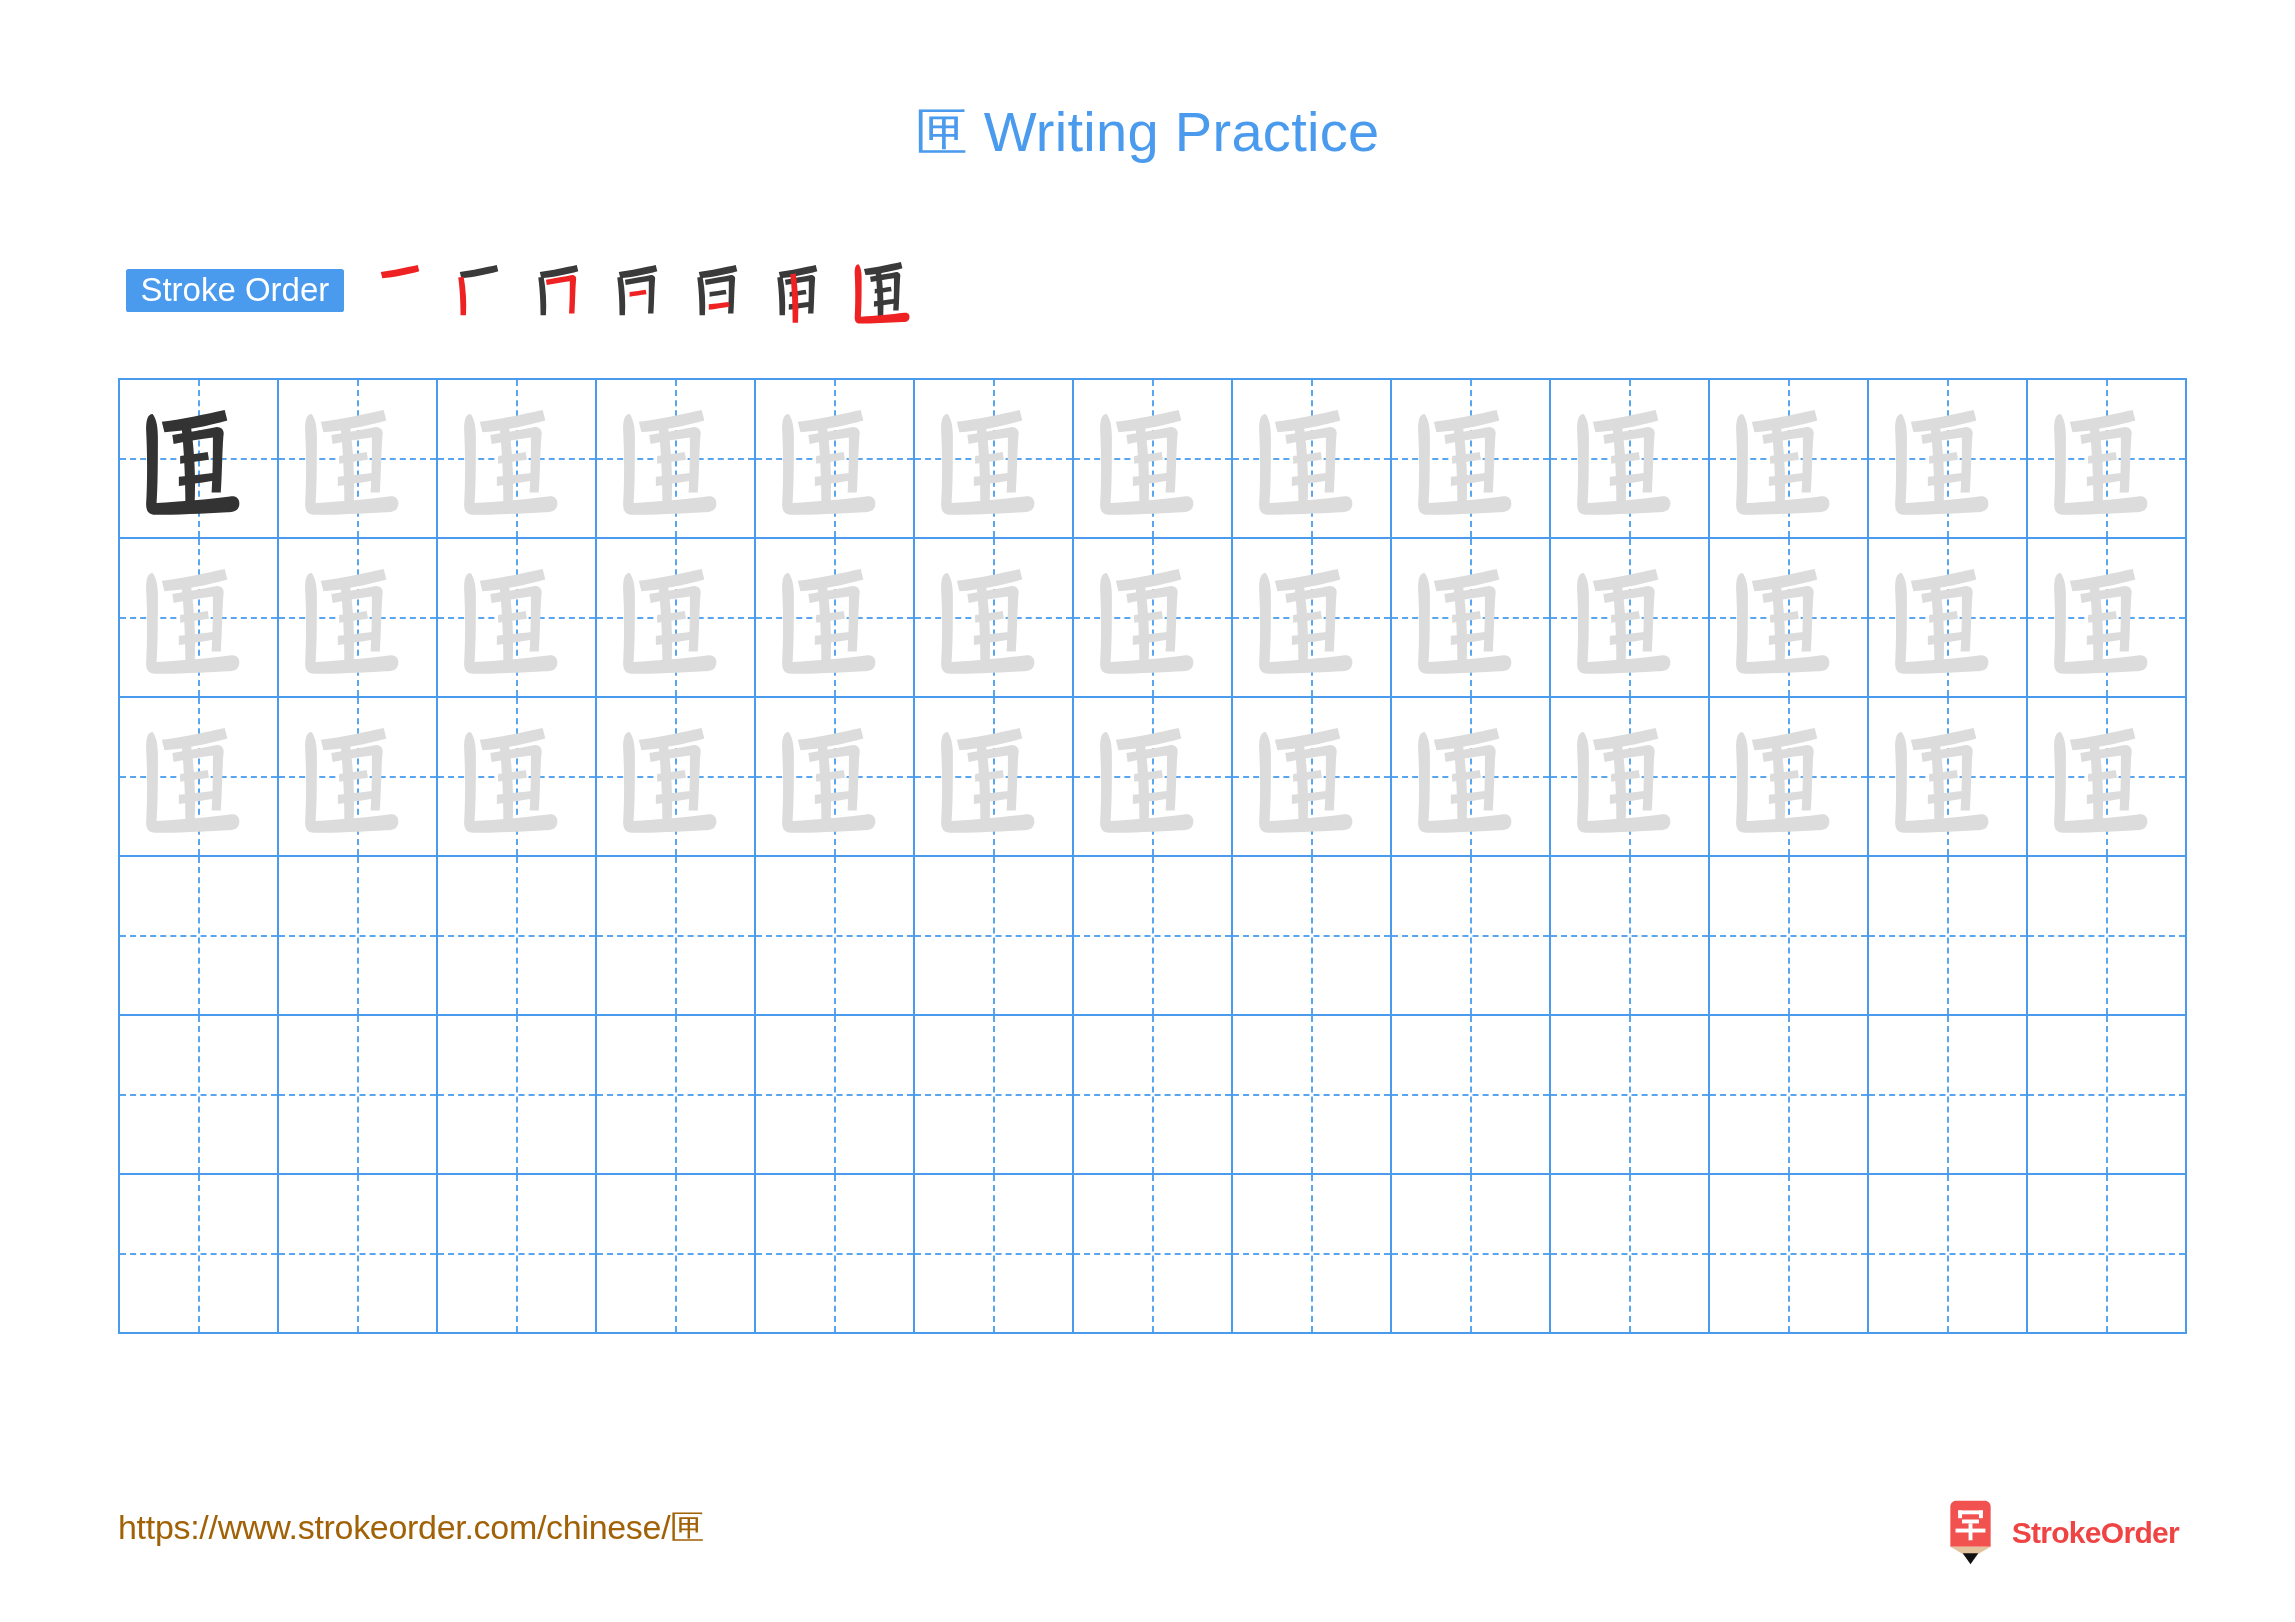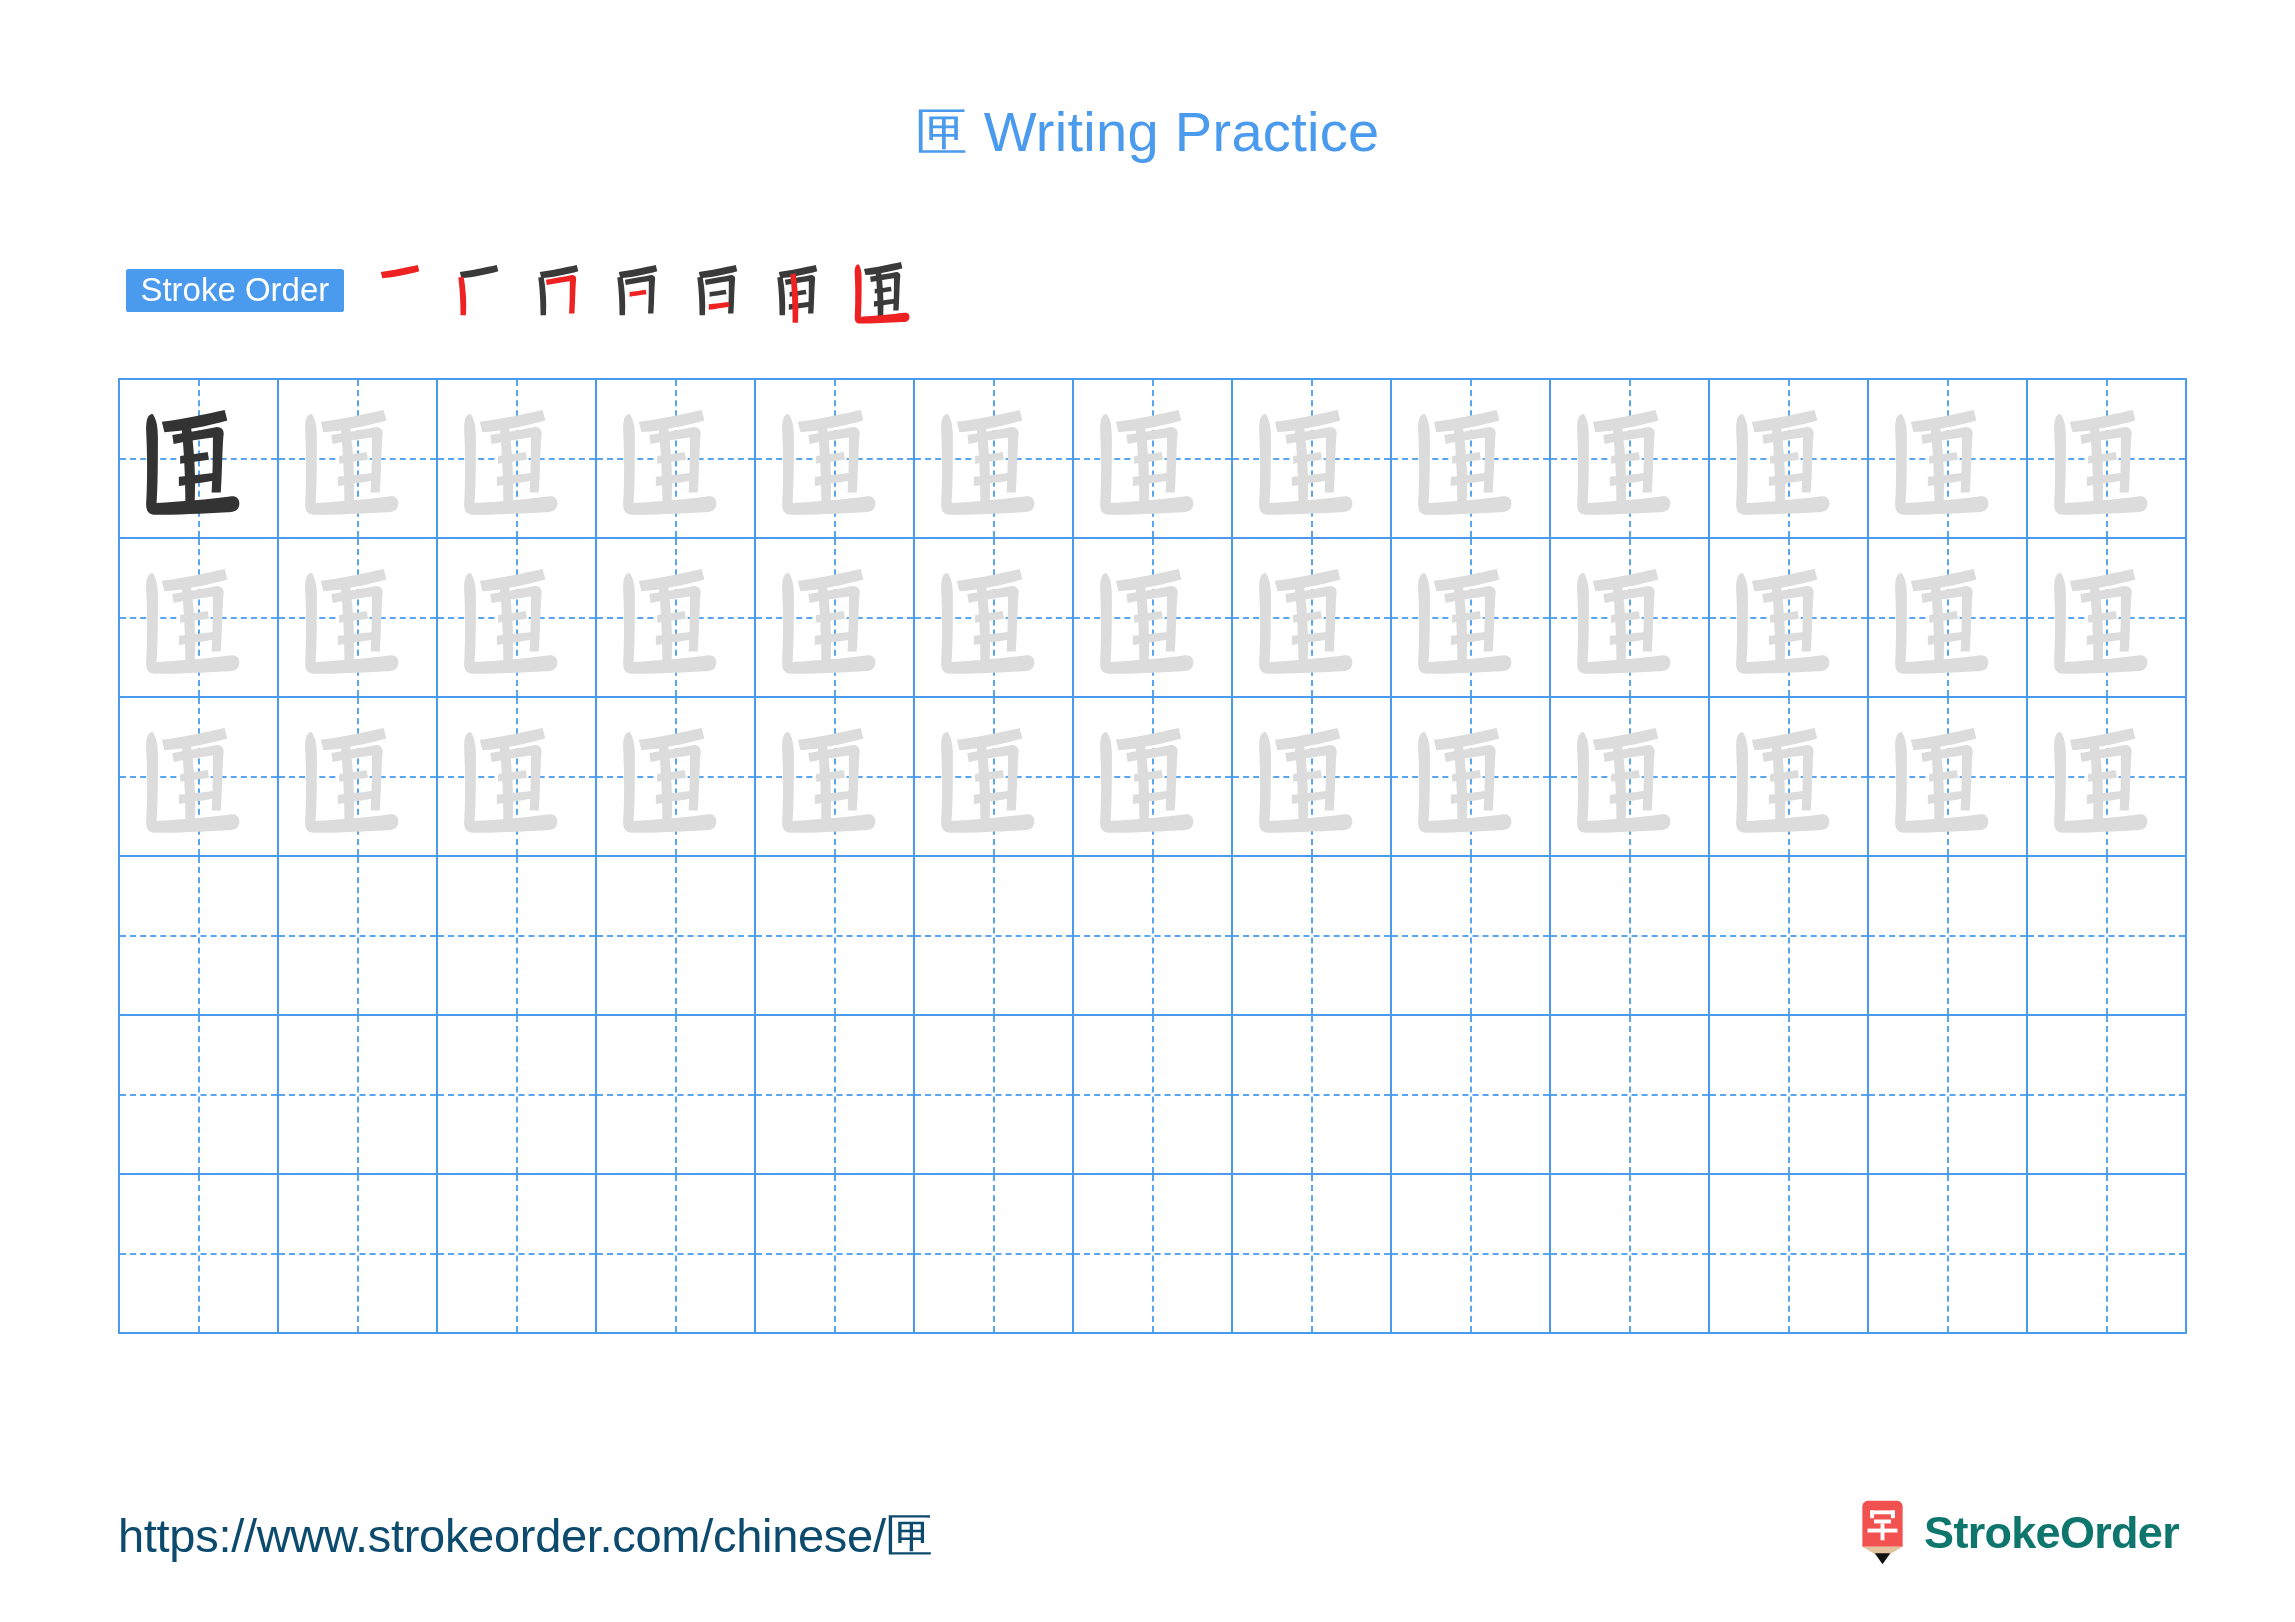--- a/index.html
+++ b/index.html
@@ -140,22 +140,22 @@
   td .glyph svg { display: block; margin: 0 auto; }
 
   td.model .glyph svg path { fill: #333333; }
   td.trace .glyph svg path { fill: #dcdcdc; }
 
   
   .footer-url {
     position: absolute;
     left: 118px;
     top: 1505px;
-    font-size: 47px;
-    color: #0c4a6e;
+    font-size: 34px;
+    color: #a16207;
     white-space: nowrap;
     letter-spacing: -0.3px;
   }
 
   .brand {
     position: absolute;
     right: 116px;
     top: 1497px;
     display: flex;
     align-items: center;
@@ -163,23 +163,23 @@
   }
   .brand-mark {
     position: relative;
     width: 51px;
     height: 65px;
     margin-right: 15.7px;
     flex: 0 0 auto;
   }
   .brand-mark svg { display: block; width: 51px; height: 65px; }
   .brand-name {
-    font-size: 45px;
+    font-size: 30px;
     font-weight: bold;
-    color: #0f766e;
+    color: #ef4444;
     letter-spacing: -0.7px;
     white-space: nowrap;
     line-height: 1;
   }
 </style>
 </head>
 <body>
 
 <div class="page">
 

